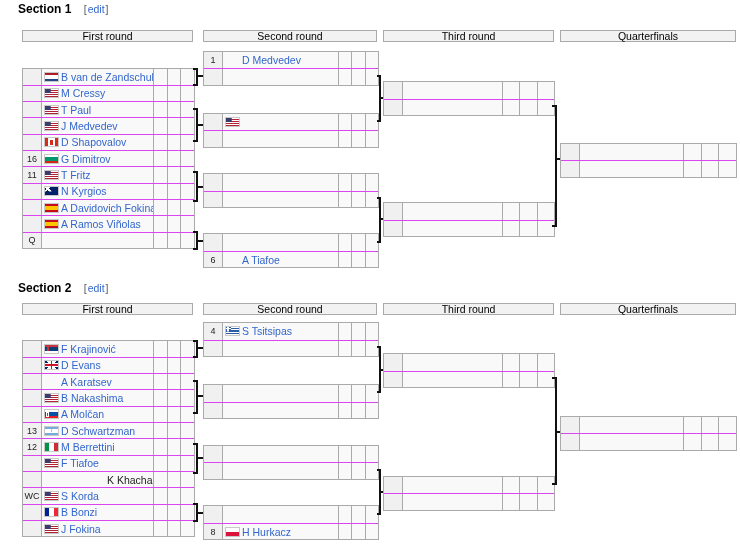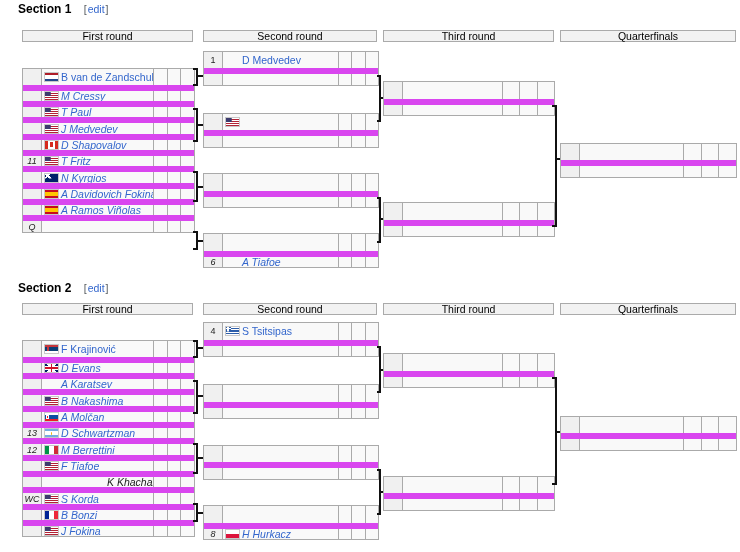--- a/index.html
+++ b/index.html
@@ -5,21 +5,21 @@
 html,body{margin:0;padding:0;background:#fff;}
 body{width:740px;height:552px;overflow:hidden;font-family:"Liberation Sans",sans-serif;}
 .wrap{position:relative;width:740px;height:552px;background:#fff;}
 .stitle{position:absolute;left:18px;height:14px;font:bold 12px/14px "Liberation Sans",sans-serif;color:#000;white-space:nowrap;}
 .stitle .eb{font-weight:normal;font-size:10.5px;color:#54595d;margin:0 1px;}
 .stitle .edit{font-weight:normal;font-size:10.5px;color:#3366cc;text-decoration:none;cursor:pointer;}
 .hdr{position:absolute;height:12px;background:#f2f2f2;border:1px solid #aaa;box-sizing:border-box;display:flex;align-items:center;justify-content:center;font-size:10.5px;color:#000;}
 .tbl{position:absolute;border:1px solid #aaa;box-sizing:content-box;background:#f8f8f8;}
 .brow{display:flex;box-sizing:border-box;height:16.33px;}
 .t2 .brow{height:16.7px;}
-.brow + .brow{border-top:6px solid #d946ef;font-style:italic;}
+.brow + .brow{border-top:1px solid #d946ef;}
 .seed{width:18px;flex:none;box-sizing:border-box;background:#f0f0f0;display:flex;align-items:center;justify-content:center;font-size:9px;color:#222;overflow:hidden;}
 .pname{flex:1;min-width:0;border-left:1px solid #aaa;box-sizing:border-box;display:flex;align-items:center;overflow:hidden;background:#f9f9f9;}
 .sc{flex:none;border-left:1px solid #aaa;box-sizing:border-box;background:#f9f9f9;}
 .t1 .sc{width:13.67px;}
 .c2 .sc{width:13.33px;}
 .c3 .sc{width:17.5px;}
 .c4 .sc{width:17.67px;}
 .pl{font-size:10.5px;color:#3366cc;text-decoration:none;white-space:nowrap;cursor:pointer;}
 .pl[data-unlinked="true"]{color:#202122;cursor:default;padding-left:46px;}
 .flag{flex:none;width:15px;height:10px;margin:0 2px;position:relative;box-shadow:0 0 0 1px #c8c8c8 inset;background-repeat:no-repeat;}
@@ -105,20 +105,30 @@
         <span class="seed"></span>
         <span class="pname">
           <i class="flag" data-flag="can"></i>
           <a class="pl">D Shapovalov</a>
         </span>
         <i class="sc"></i>
         <i class="sc"></i>
         <i class="sc"></i>
       </div>
     <div class="brow">
+        <span class="seed">16</span>
+        <span class="pname">
+          <i class="flag" data-flag="bul"></i>
+          <a class="pl">G Dimitrov</a>
+        </span>
+        <i class="sc"></i>
+        <i class="sc"></i>
+        <i class="sc"></i>
+      </div>
+    <div class="brow">
         <span class="seed">11</span>
         <span class="pname">
           <i class="flag" data-flag="usa"></i>
           <a class="pl">T Fritz</a>
         </span>
         <i class="sc"></i>
         <i class="sc"></i>
         <i class="sc"></i>
       </div>
     <div class="brow">

